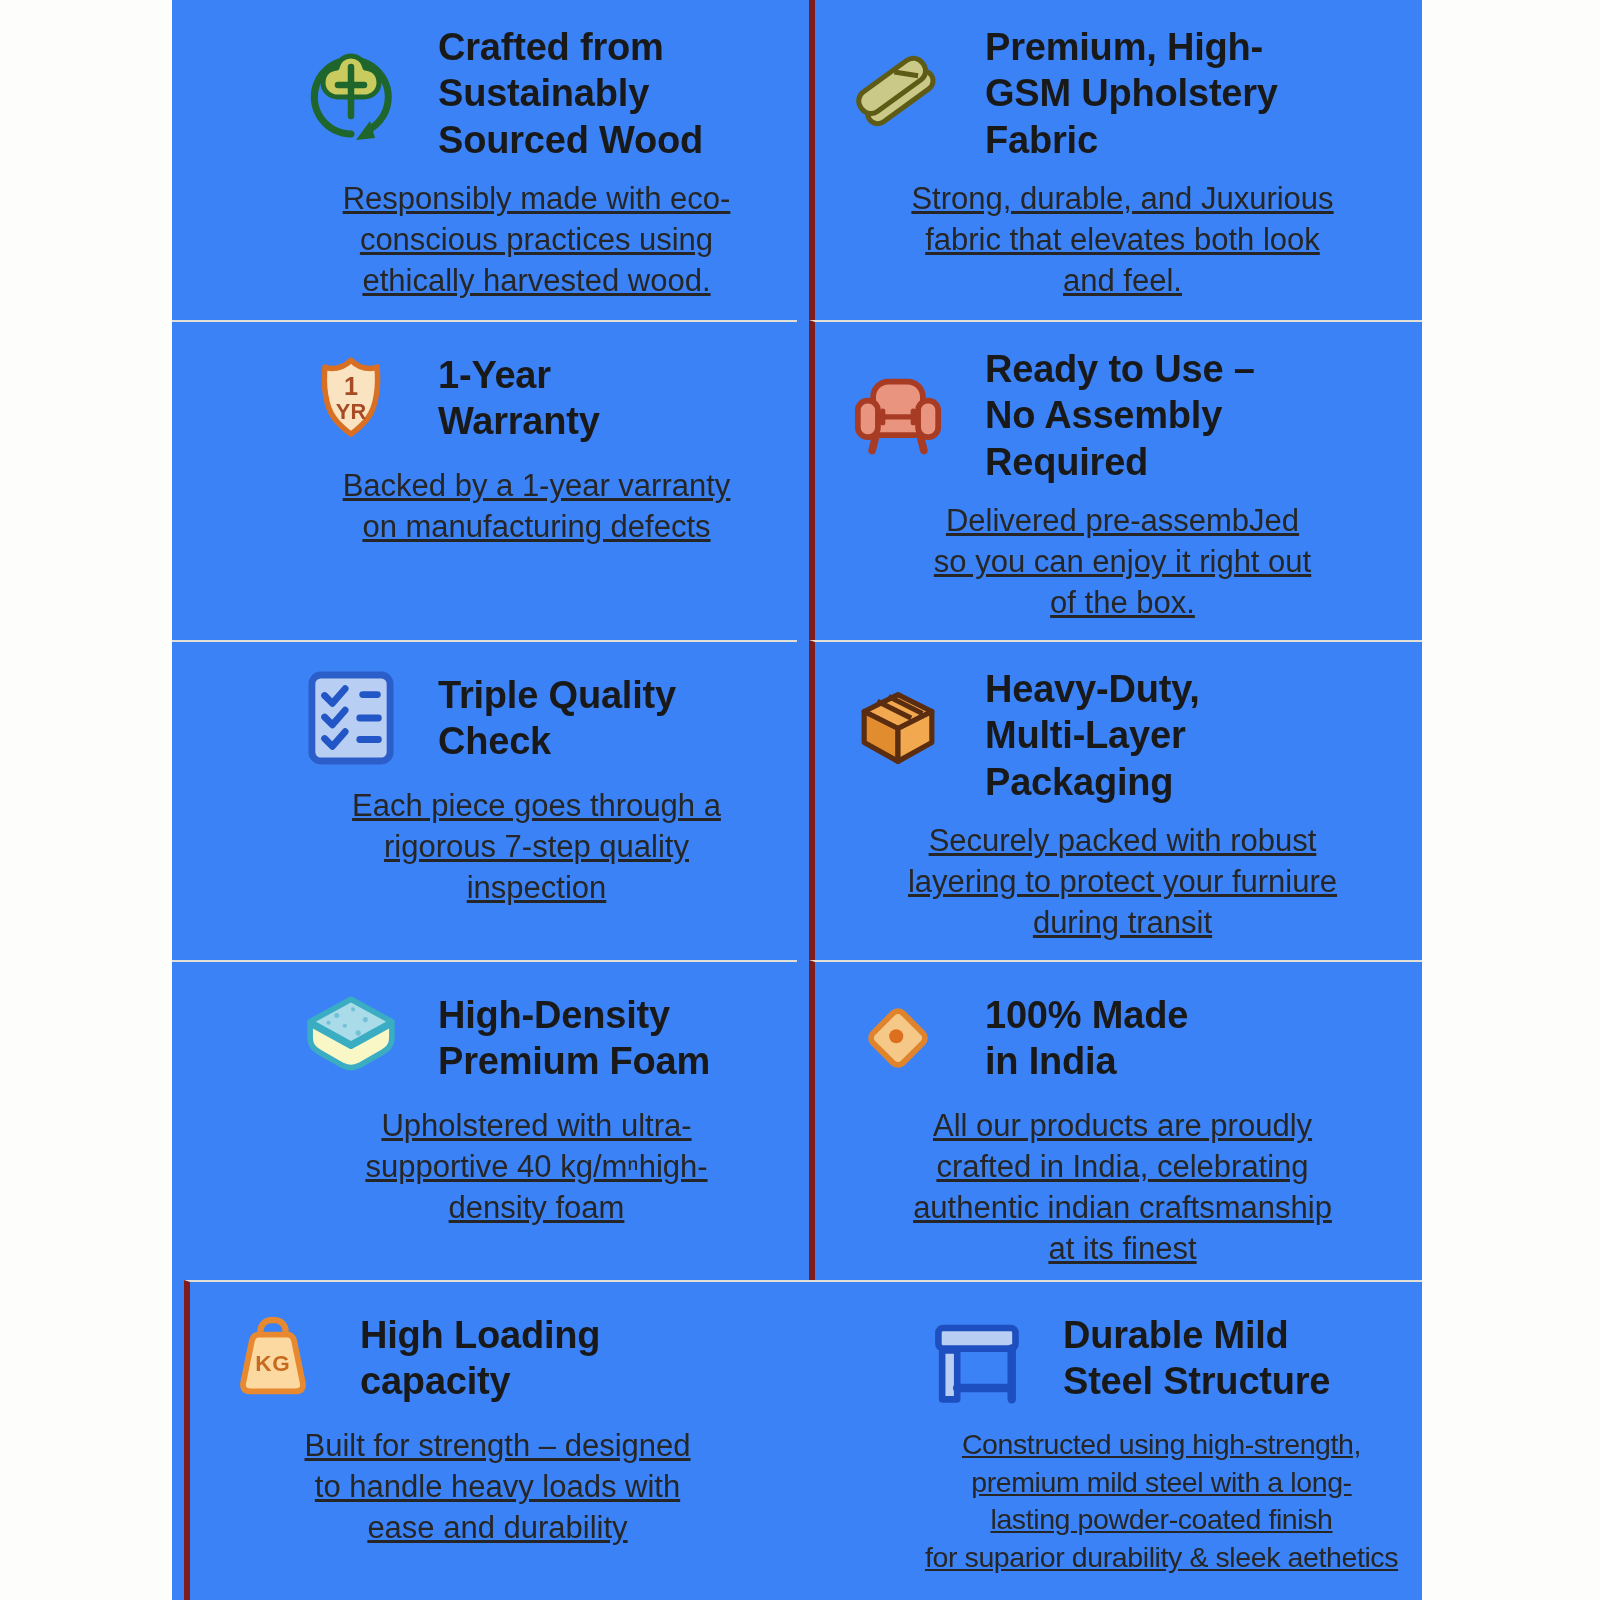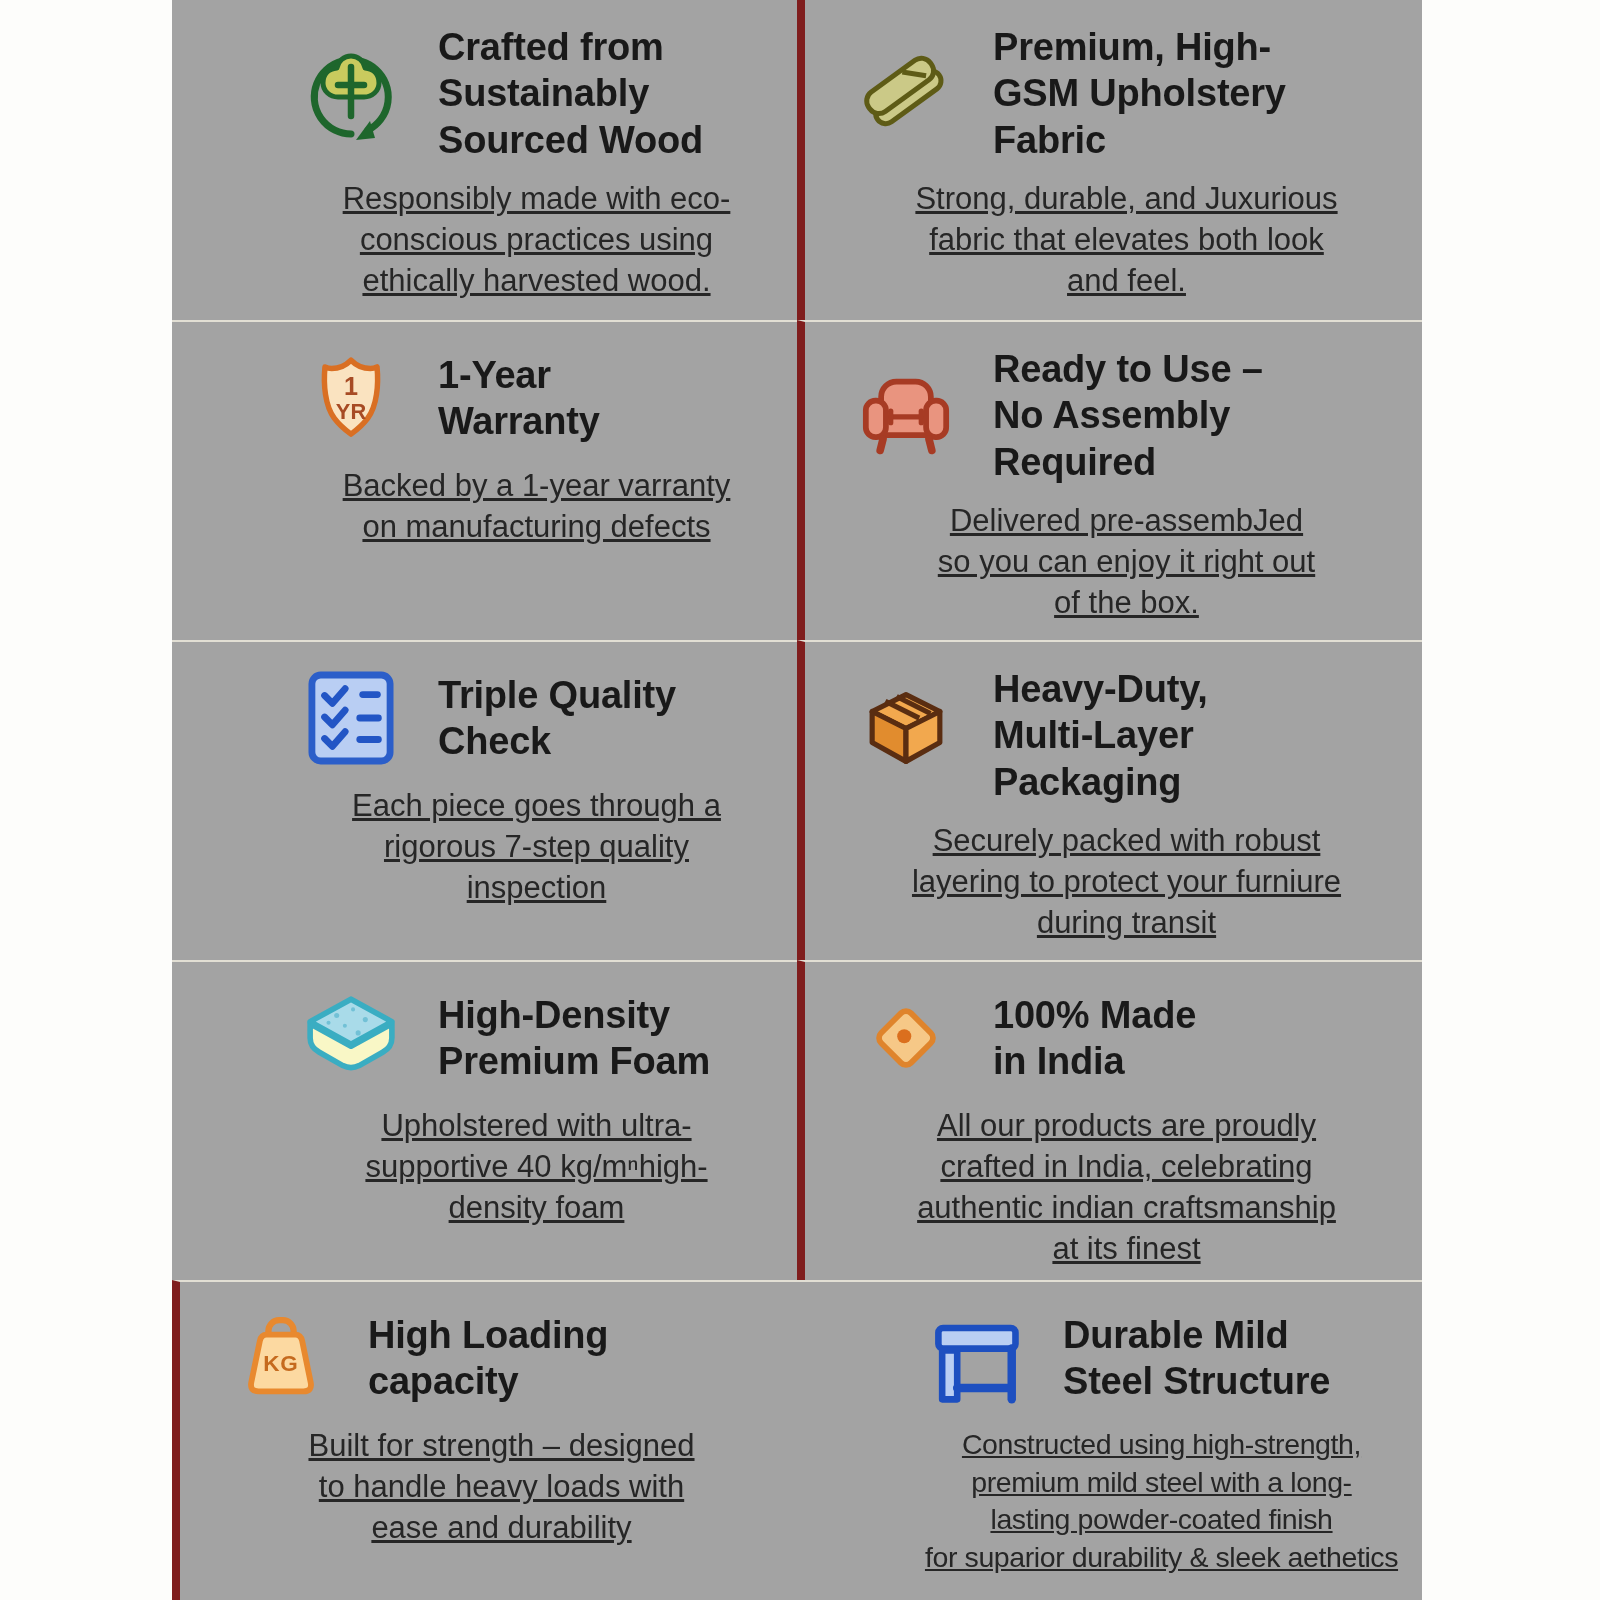--- a/index.html
+++ b/index.html
@@ -7,33 +7,34 @@
     width: 1600px; height: 1600px;
     background: #fdfdfb;
     font-family: "Liberation Sans", "DejaVu Sans", sans-serif;
     overflow: hidden;
     position: relative;
   }
   .panel {
     position: absolute;
     left: 172px; top: 0;
     width: 1250px; height: 1600px;
-    background: #a3a3a3;
+    background: #3b82f6;
     display: grid;
     grid-template-columns: 625px 625px;
     grid-template-rows: repeat(5, 320px);
   }
   .cell {
     box-sizing: border-box;
     padding: 24px 22px 0 126px;
     overflow: hidden;
   }
   .cell.right {
-    padding-left: 48px;
-    border-left: 8px solid #7f1d1d;
+    padding-left: 30px;
+    border-left: 6px solid #7f1d1d;
+    margin-left: 12px;
   }
   .cell.rowline { border-top: 2px solid #e2dfd4; }
   .head {
     display: flex;
     align-items: center;
     gap: 34px;
   }
   .iconbox {
     flex: 0 0 auto;
     width: 106px; height: 104px;

